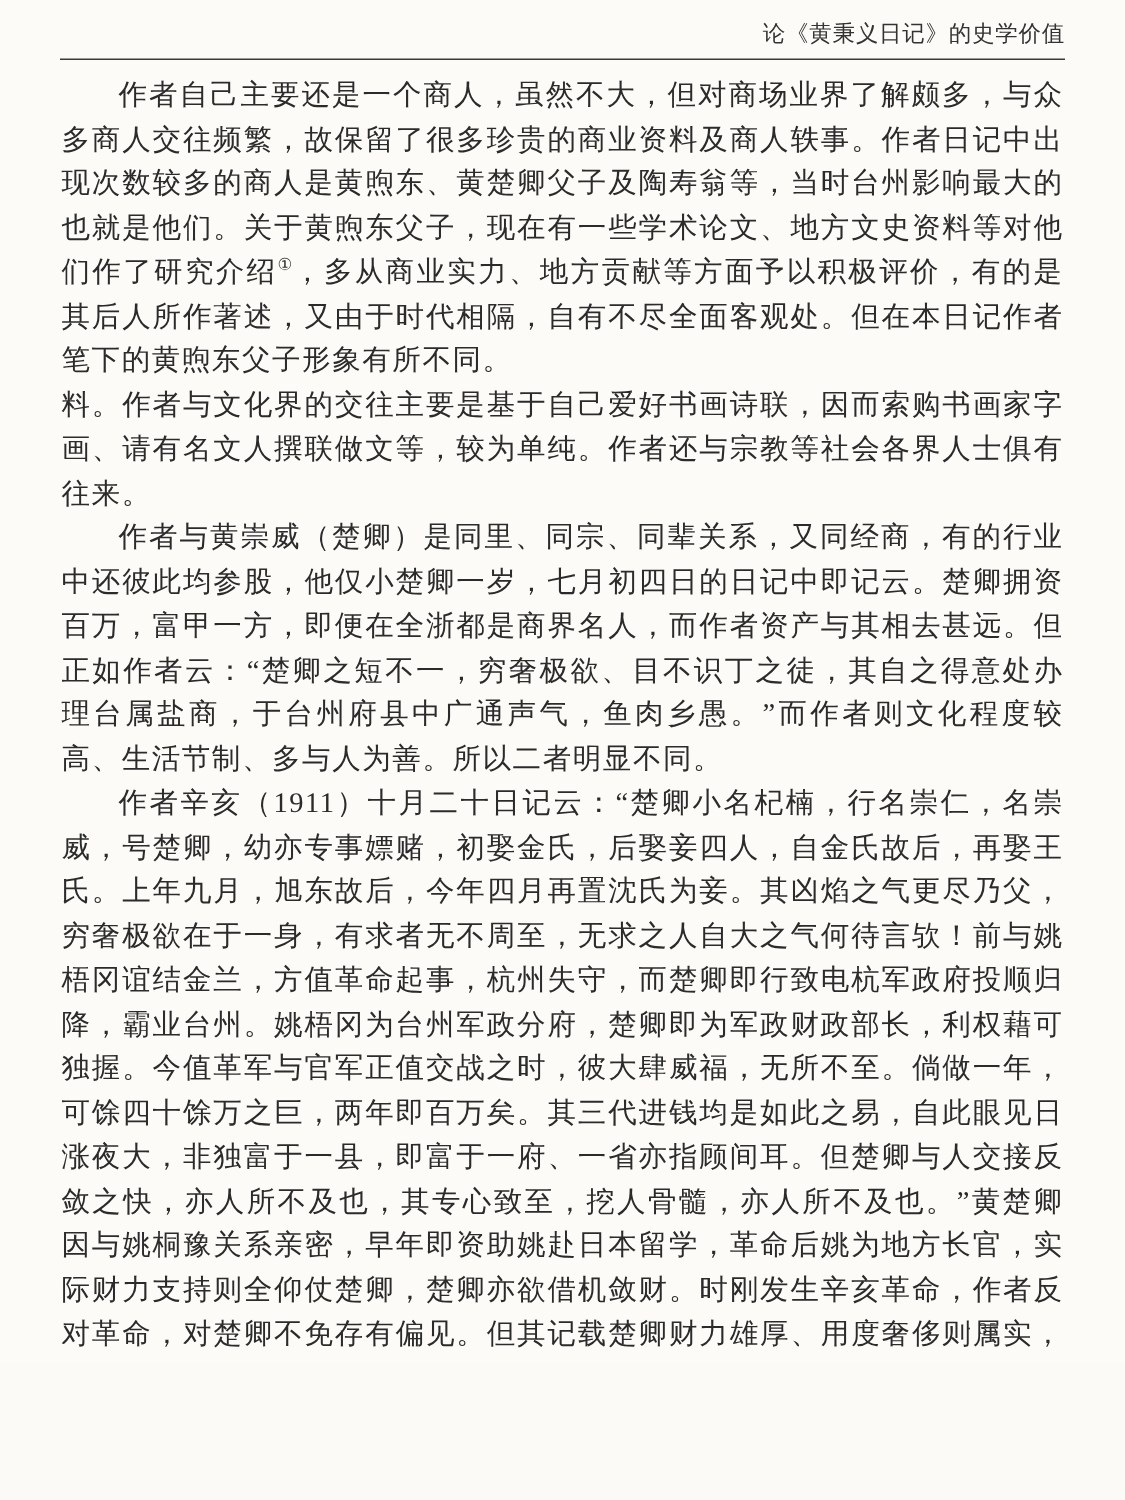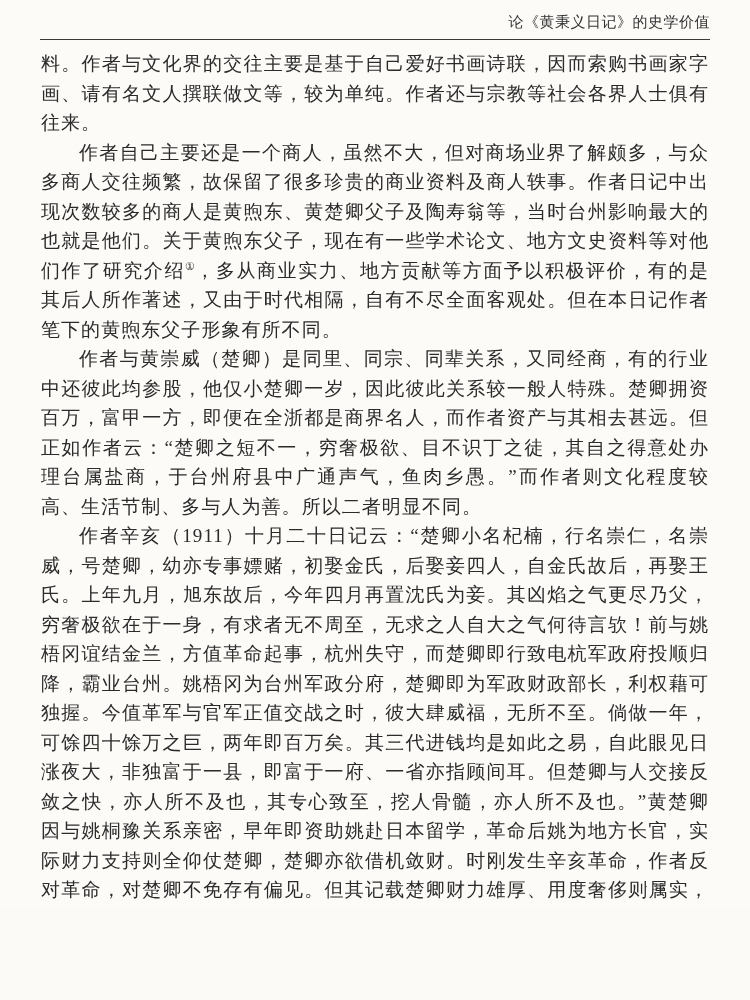--- a/index.html
+++ b/index.html
@@ -61,21 +61,21 @@
 
 <div class="page">
 
   <div class="header">
     <span class="header-title">论《黄秉义日记》的史学价值</span>
   </div>
 
   <hr class="header-rule">
 
   <div class="body-text">
+    <p class="para"><span>作者自己主要还是一个商人，虽然不大，但对商场业界了解颇多，与众多商人交往频繁，故保留了很多珍贵的商业资料及商人轶事。作者日记中出现次数较多的商人是黄煦东、黄楚卿父子及陶寿翁等，当时台州影响最大的也就是他们。关于黄煦东父子，现在有一些学术论文、地方文史资料等对他们作了研究介绍</span><sup class="fnref">①</sup><span>，多从商业实力、地方贡献等方面予以积极评价，有的是其后人所作著述，又由于时代相隔，自有不尽全面客观处。但在本日记作者笔下的黄煦东父子形象有所不同。</span></p>
     <p class="para no-indent">料。作者与文化界的交往主要是基于自己爱好书画诗联，因而索购书画家字画、请有名文人撰联做文等，较为单纯。作者还与宗教等社会各界人士俱有往来。</p>
-    <p class="para"><span>作者自己主要还是一个商人，虽然不大，但对商场业界了解颇多，与众多商人交往频繁，故保留了很多珍贵的商业资料及商人轶事。作者日记中出现次数较多的商人是黄煦东、黄楚卿父子及陶寿翁等，当时台州影响最大的也就是他们。关于黄煦东父子，现在有一些学术论文、地方文史资料等对他们作了研究介绍</span><sup class="fnref">①</sup><span>，多从商业实力、地方贡献等方面予以积极评价，有的是其后人所作著述，又由于时代相隔，自有不尽全面客观处。但在本日记作者笔下的黄煦东父子形象有所不同。</span></p>
-    <p class="para">作者与黄崇威（楚卿）是同里、同宗、同辈关系，又同经商，有的行业中还彼此均参股，他仅小楚卿一岁，因此彼此关系较一般人特殊。楚卿拥资百万，富甲一方，即便在全浙都是商界名人，而作者资产与其相去甚远。但正如作者云：“楚卿之短不一，穷奢极欲、目不识丁之徒，其自之得意处办理台属盐商，于台州府县中广通声气，鱼肉乡愚。”而作者则文化程度较高、生活节制、多与人为善。所以二者明显不同。</p>
+    <p class="para">作者与黄崇威（楚卿）是同里、同宗、同辈关系，又同经商，有的行业中还彼此均参股，他仅小楚卿一岁，七月初四日的日记中即记云。楚卿拥资百万，富甲一方，即便在全浙都是商界名人，而作者资产与其相去甚远。但正如作者云：“楚卿之短不一，穷奢极欲、目不识丁之徒，其自之得意处办理台属盐商，于台州府县中广通声气，鱼肉乡愚。”而作者则文化程度较高、生活节制、多与人为善。所以二者明显不同。</p>
     <p class="para cont">作者辛亥（1911）十月二十日记云：“楚卿小名杞楠，行名崇仁，名崇威，号楚卿，幼亦专事嫖赌，初娶金氏，后娶妾四人，自金氏故后，再娶王氏。上年九月，旭东故后，今年四月再置沈氏为妾。其凶焰之气更尽乃父，穷奢极欲在于一身，有求者无不周至，无求之人自大之气何待言欤！前与姚梧冈谊结金兰，方值革命起事，杭州失守，而楚卿即行致电杭军政府投顺归降，霸业台州。姚梧冈为台州军政分府，楚卿即为军政财政部长，利权藉可独握。今值革军与官军正值交战之时，彼大肆威福，无所不至。倘做一年，可馀四十馀万之巨，两年即百万矣。其三代进钱均是如此之易，自此眼见日涨夜大，非独富于一县，即富于一府、一省亦指顾间耳。但楚卿与人交接反敛之快，亦人所不及也，其专心致至，挖人骨髓，亦人所不及也。”黄楚卿因与姚桐豫关系亲密，早年即资助姚赴日本留学，革命后姚为地方长官，实际财力支持则全仰仗楚卿，楚卿亦欲借机敛财。时刚发生辛亥革命，作者反对革命，对楚卿不免存有偏见。但其记载楚卿财力雄厚、用度奢侈则属实，作者早在乙巳（1905）七月初四日的日记中即记云：“楚卿家实有一百馀万之基业。人说楚卿百万，言之过多，我说楚卿百万亦少而言之。何也？即可以指说：楚卿之田业可值四万元；同昌、鼎新两盐号可值三十万之馀；五艘大船、五艘小船之船本及做生意之本约计二十万左右；各处屋业及自己当屋、自己住家之屋，可值洋十五万之则；公利、同德约计一万；公兴、元记及另星基业约计五万；宁庄存款约计十万；其基地等项约计五万。即此而言，已将百</p>
   </div>
 
   <div class="page-number">· 35 ·</div>
 
 </div>
 
 </body></html>

